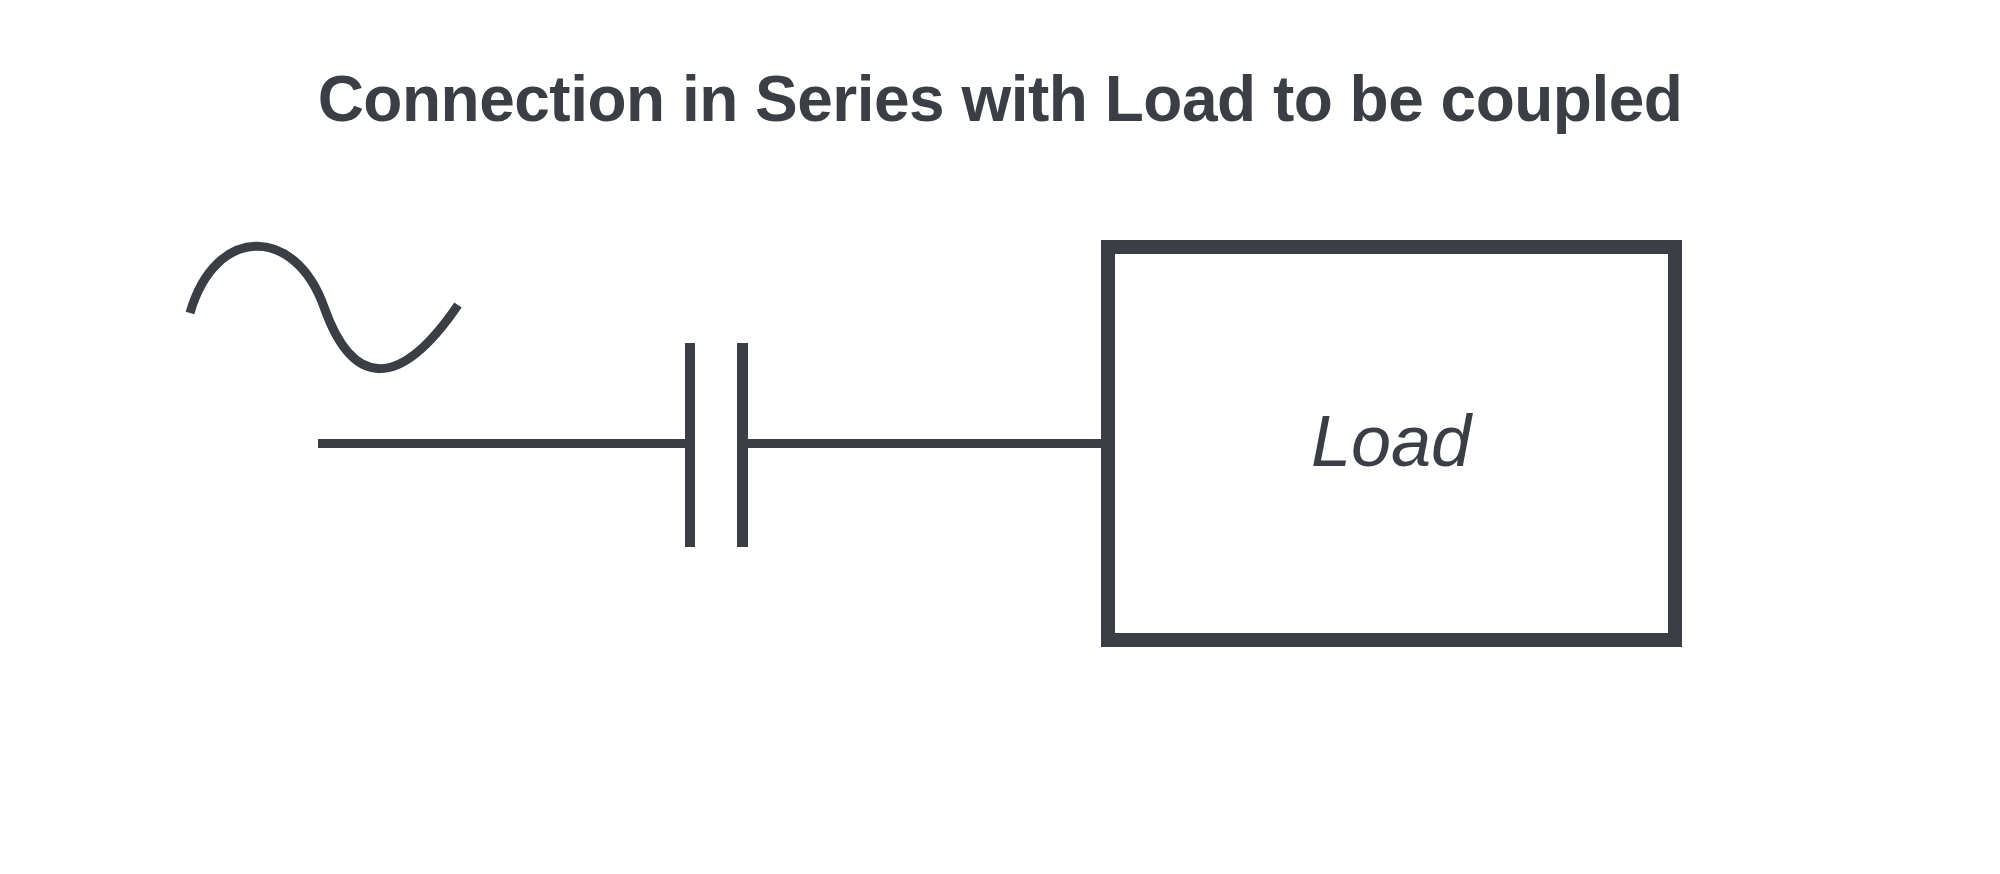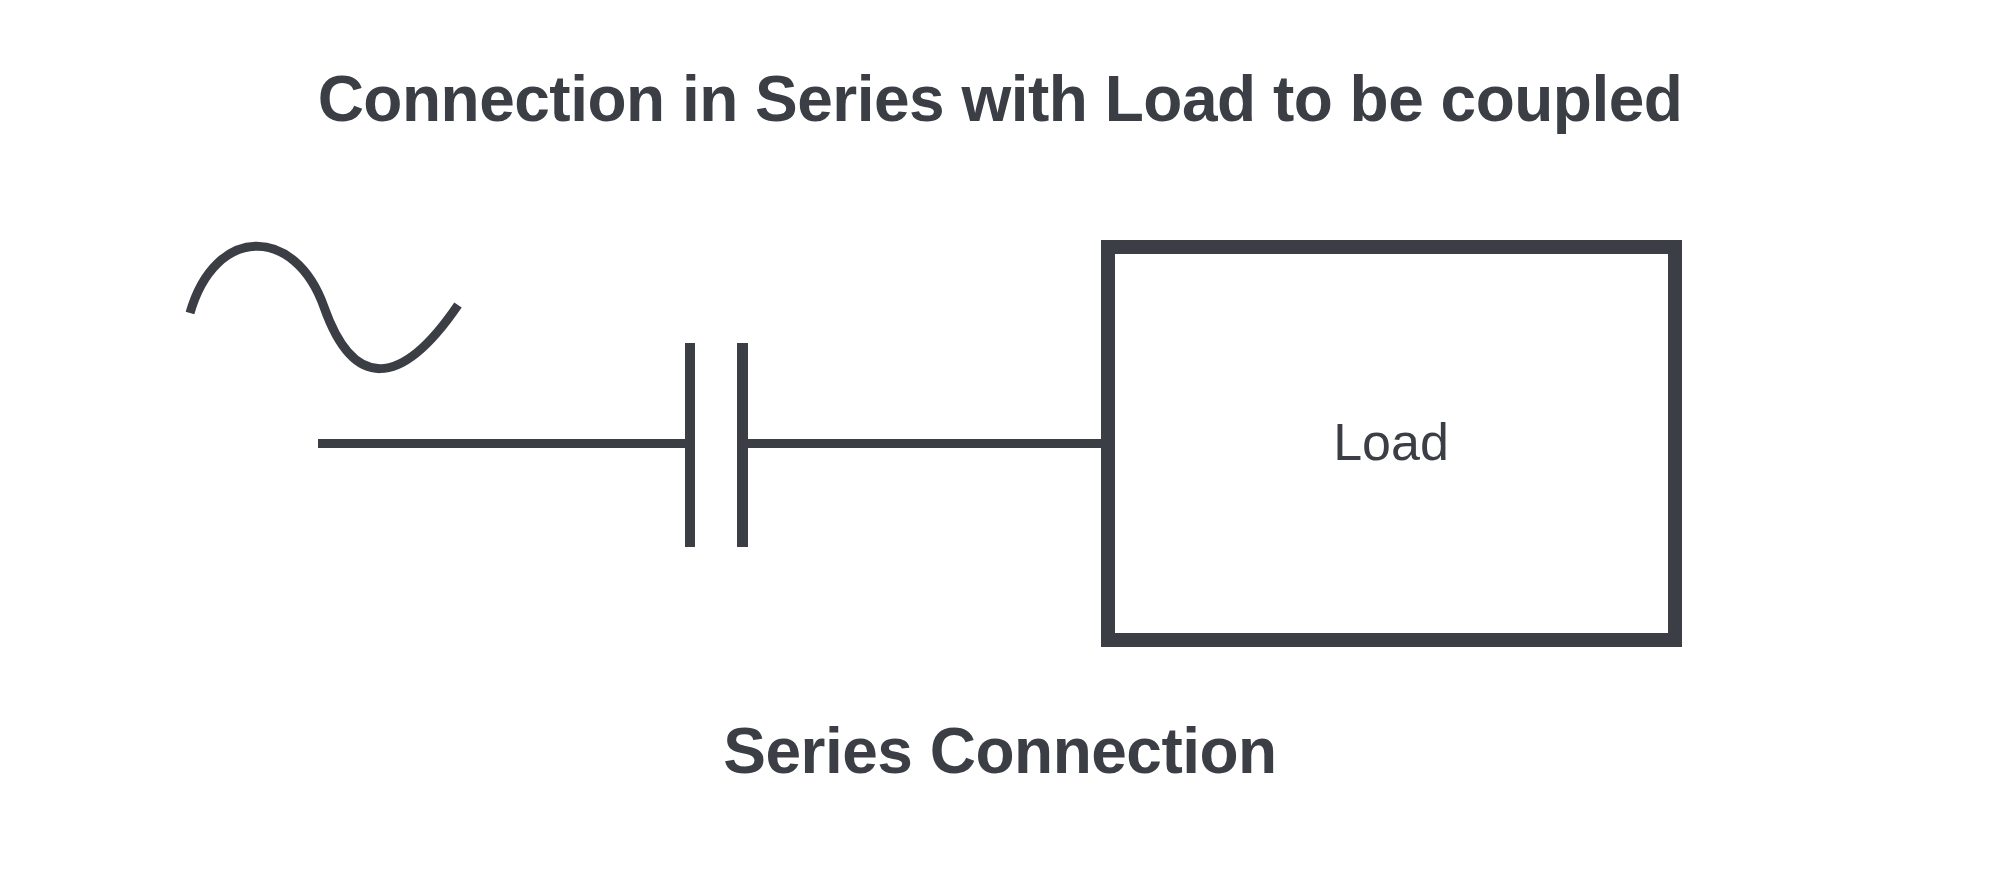--- a/index.html
+++ b/index.html
@@ -38,23 +38,24 @@
     font-size: 64px;
     font-weight: 700;
     letter-spacing: -0.5px;
     white-space: nowrap;
   }
   .load-label {
     position: absolute;
     left: 1391px;
     top: 444px;
     transform: translate(-50%, -54%);
-    font-size: 52px;
+    font-size: 72px;
     font-weight: 500;
     white-space: nowrap;
+    font-style: italic;
   }
 </style>
 </head>
 <body>
 
 <div class="canvas">
 
   <div class="title">Connection in Series with Load to be coupled</div>
 
   <svg class="schematic-svg" viewBox="0 0 2000 874" xmlns="http://www.w3.org/2000/svg">
@@ -68,15 +69,14 @@
       <rect x="737" y="343" width="11" height="204" fill="currentColor"></rect>
     </g>
 
     <line x1="748" y1="443.5" x2="1104" y2="443.5" stroke="currentColor" stroke-width="9"></line>
 
     <rect x="1108" y="247" width="567" height="393" fill="none" stroke="currentColor" stroke-width="14"></rect>
   </svg>
 
   <div class="load-label">Load</div>
 
-  <div class="caption">Series Connection</div>
 
 </div>
 
 </body></html>

